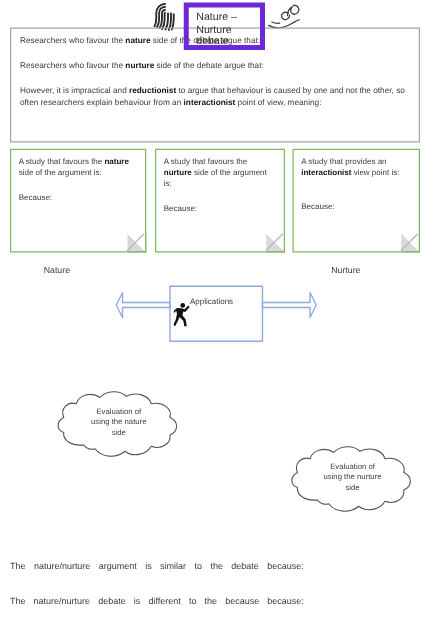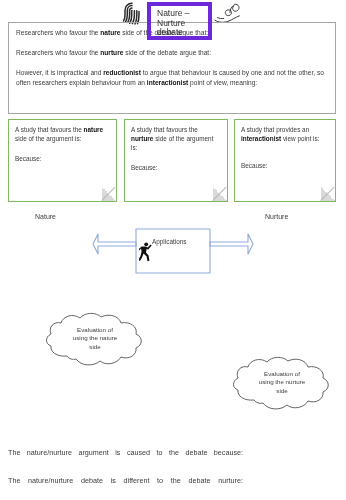--- a/index.html
+++ b/index.html
@@ -270,14 +270,14 @@
 
 <svg class="cloud cloud-2" viewBox="0 0 104 56">
   <path d="M24 44 C14 45 7 40 8 34 C2 32 2 25 8 22 C5 15 11 9 18 11 C20 4 30 1 37 6 C42 0 53 0 58 5 C66 1 76 4 78 11 C87 9 95 15 93 22 C100 25 100 33 93 36 C94 43 86 48 78 45 C74 52 63 54 57 49 C50 55 38 54 33 47 C30 48 26 47 24 44 Z" fill="#ffffff" stroke="#545454" stroke-width="0.9" stroke-linejoin="round"></path>
 </svg>
 <div class="cloud cloud-2" style="pointer-events:none;">
   <div class="cloud-text">Evaluation of
 using the nurture
 side</div>
 </div>
 
-<div class="bottom-prompt bottom-1">The nature/nurture argument is caused to the debate because:</div>
-<div class="bottom-prompt bottom-2">The nature/nurture debate is different to the debate nurture:</div>
+<div class="bottom-prompt bottom-1">The nature/nurture argument is similar to the debate because:</div>
+<div class="bottom-prompt bottom-2">The nature/nurture debate is different to the because because:</div>
 
 </body></html>

